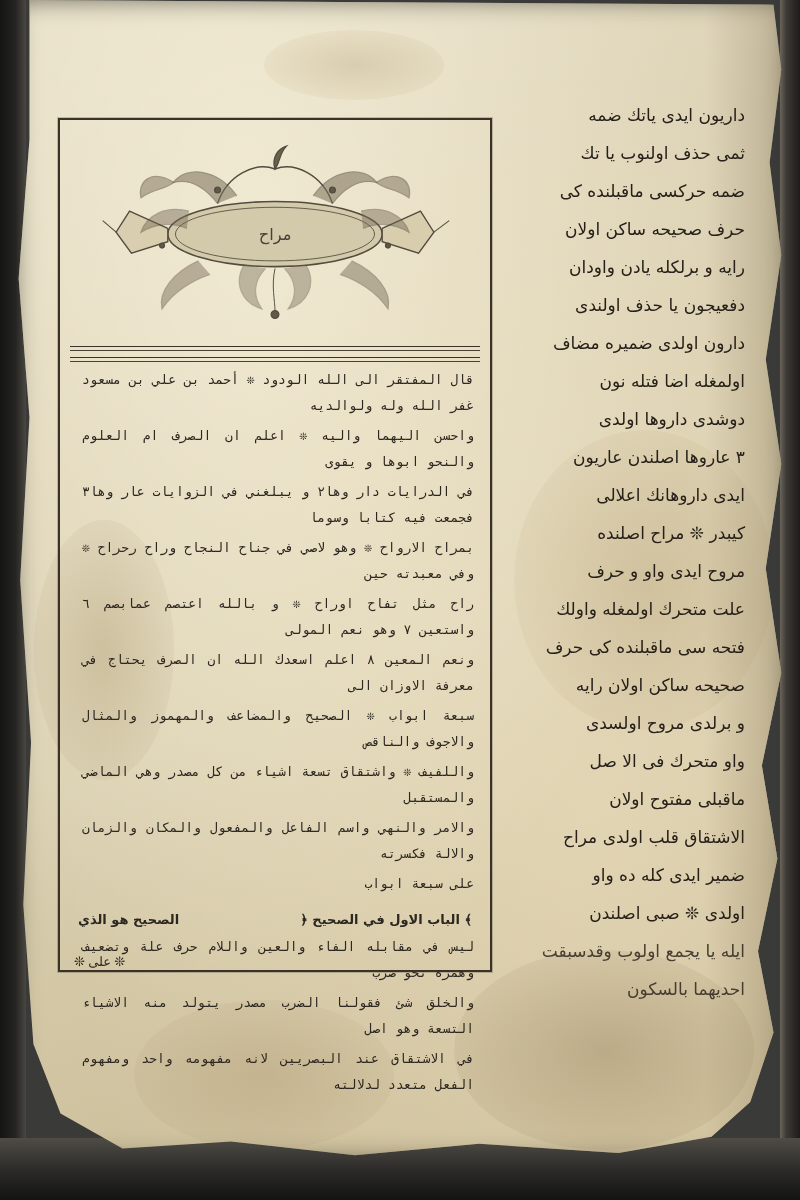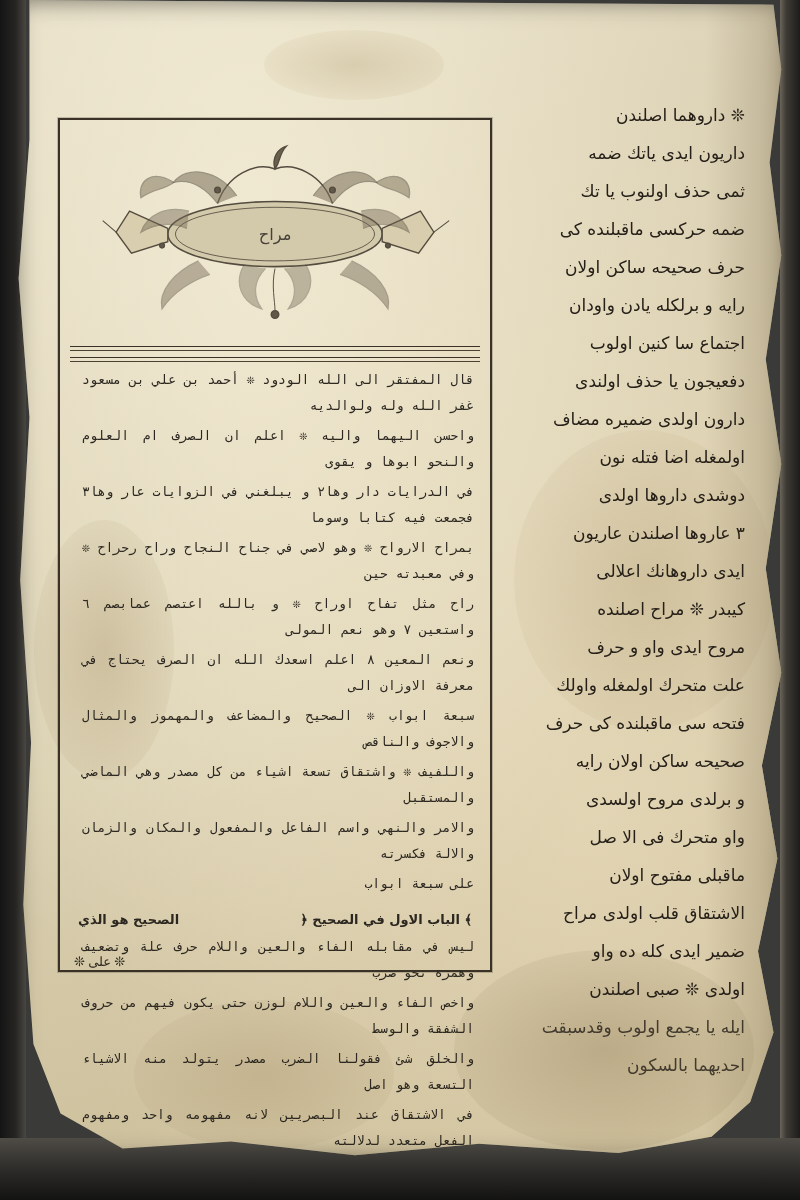--- a/index.html
+++ b/index.html
@@ -249,36 +249,33 @@
         <p>على سبعة ابواب</p>
       </div>
 
       <div class="chapter-line">
         <span>﴾ الباب الاول في الصحيح ﴿</span>
         <span>الصحيح هو الذي</span>
       </div>
 
       <div class="body-text">
         <p>ليس في مقابله الفاء والعين واللام حرف علة وتضعيف وهمزة نحو ضرب</p>
-        <p>واخص الفاء والعين واللام لوزن حتى يكون فيهم من حروف الشفقة والوسط</p>
         <p>والخلق شئ فقولنا الضرب مصدر يتولد منه الاشياء التسعة وهو اصل</p>
         <p>في الاشتقاق عند البصريين لانه مفهومه واحد ومفهوم الفعل متعدد لدلالته</p>
       </div>
     </div>
 
     <div class="catchword">❊ على ❊</div>
 
     <div class="right-col">
-      <div>❊ داروهما اصلندن</div>
       <div>داريون ايدى ياتك ضمه</div>
       <div>ثمى حذف اولنوب يا تك</div>
       <div>ضمه حركسى ماقبلنده كى</div>
       <div>حرف صحيحه ساكن اولان</div>
       <div>رايه و برلكله يادن واودان</div>
-      <div>اجتماع سا كنين اولوب</div>
       <div>دفعيجون يا حذف اولندى</div>
       <div>دارون اولدى ضميره مضاف</div>
       <div>اولمغله اضا فتله نون</div>
       <div>دوشدى داروها اولدى</div>
       <div>٣ عاروها اصلندن عاريون</div>
       <div>ايدى داروهانك اعلالى</div>
       <div>كيبدر ❊ مراح اصلنده</div>
       <div>مروح ايدى واو و حرف</div>
       <div>علت متحرك اولمغله واولك</div>
       <div>فتحه سى ماقبلنده كى حرف</div>

